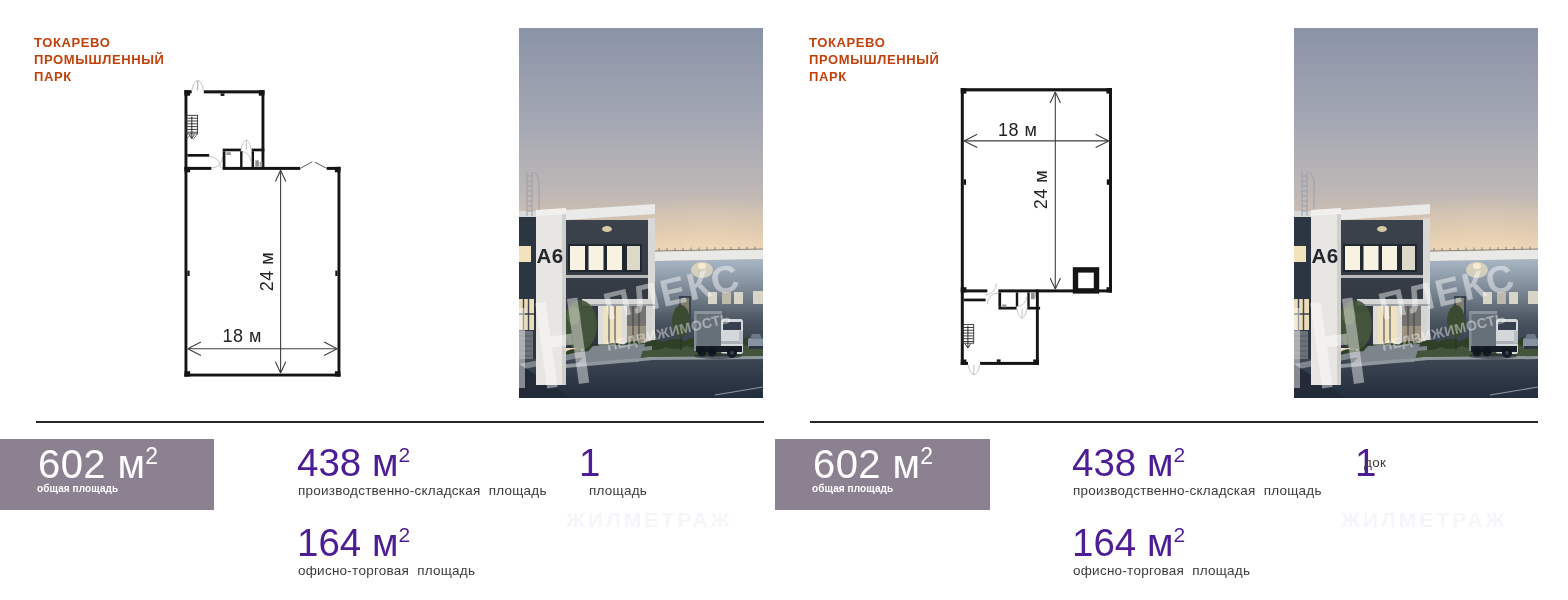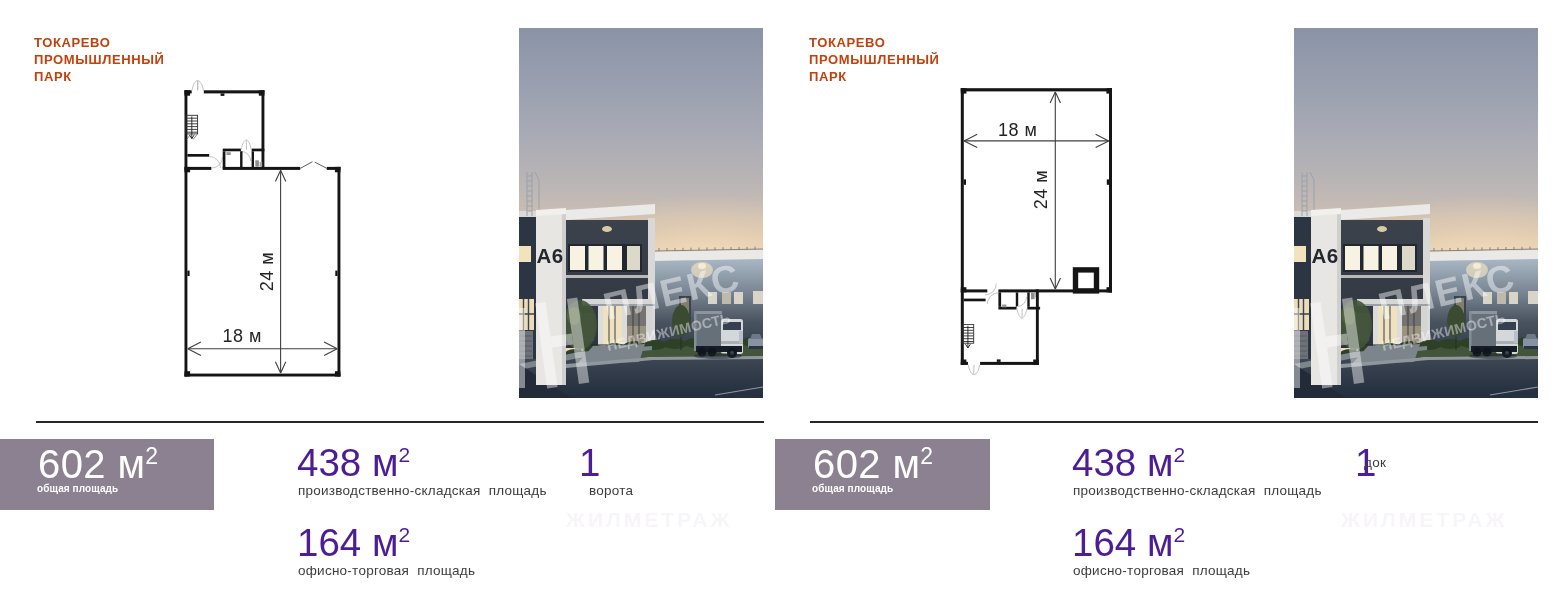--- a/index.html
+++ b/index.html
@@ -302,21 +302,21 @@
 <div class="abs pbox" style="left:0px;top:439px;width:214px;height:71px;"></div>
 <div class="abs pnum" style="left:38px;top:442px;color:#fff;">602 м<sup>2</sup></div>
 <div class="abs plbl" style="left:37px;top:483px;color:#fff;">общая площадь</div>
 
 <div class="abs bignum" style="left:297px;top:441px;">438 м<sup>2</sup></div>
 
 <div class="abs lbl" style="left:298px;top:483px;">производственно-складская&nbsp;&nbsp;площадь</div>
 
 <div class="abs bignum" style="left:579px;top:441px;">1</div>
 
-<div class="abs lbl" style="left:589px;top:483px;">ворота</div>
+<div class="abs lbl" style="left:589px;top:483px;">площадь</div>
 
 <div class="abs bignum" style="left:297px;top:521px;">164 м<sup>2</sup></div>
 
 <div class="abs lbl" style="left:298px;top:563px;">офисно-торговая&nbsp;&nbsp;площадь</div>
 
 <div class="abs hdr" style="left:809px;top:33.5px;">ТОКАРЕВО<br>ПРОМЫШЛЕННЫЙ<br>ПАРК</div>
 
 <svg class="abs" style="left:945px;top:78px;" width="185" height="310" viewBox="945 78 185 310">
 <g id="planR" fill="#151515" stroke="none">
 

